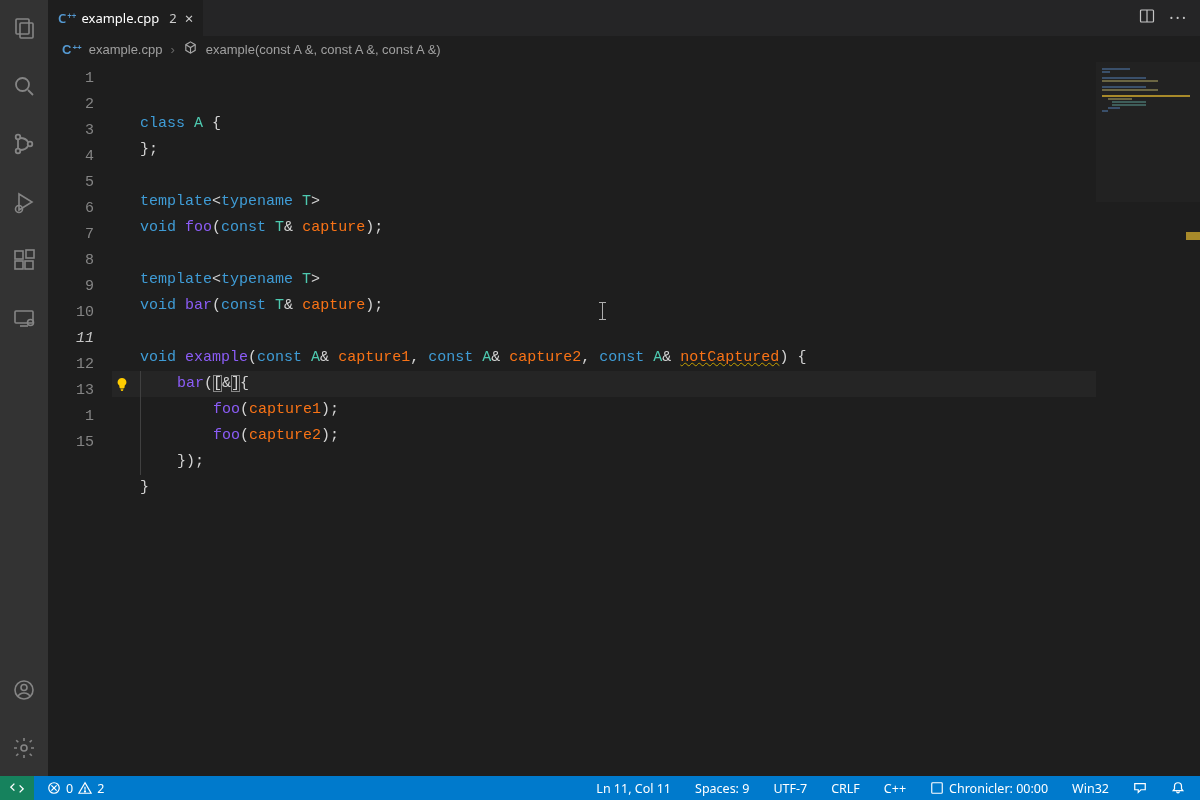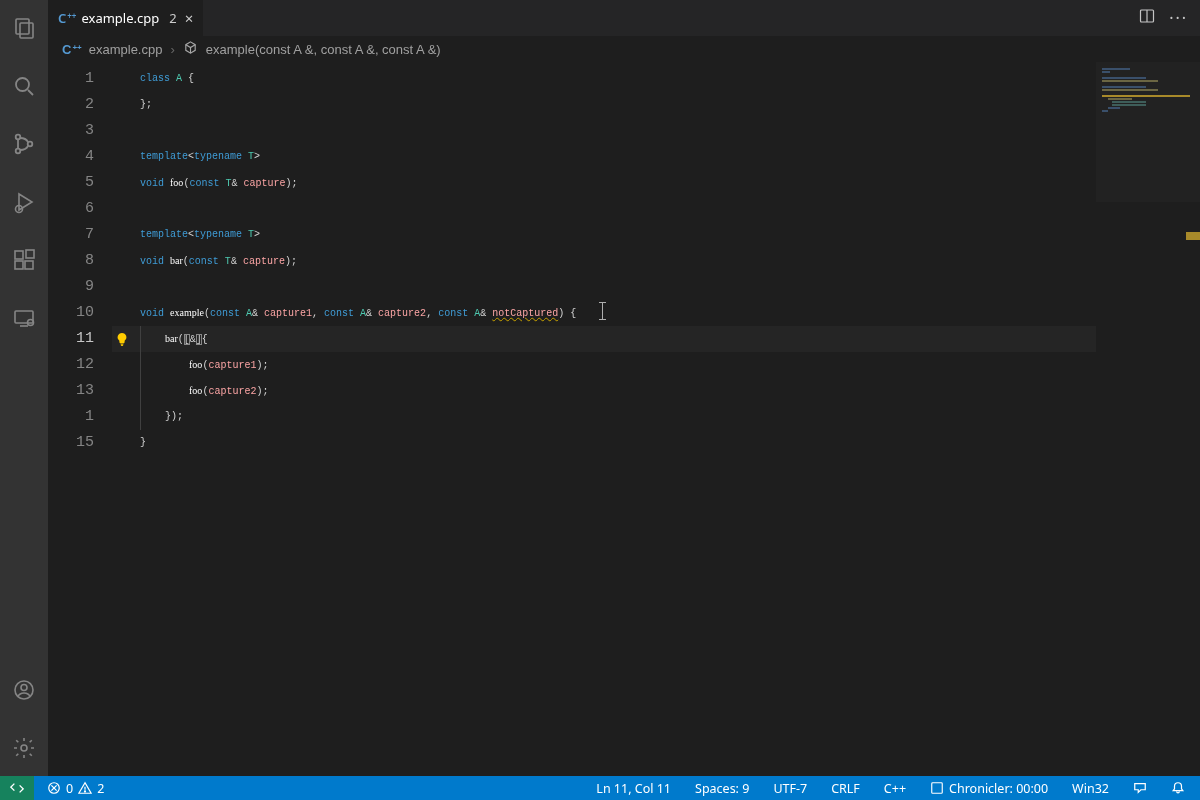--- a/index.html
+++ b/index.html
@@ -48,36 +48,36 @@
   .breadcrumbs .cpp-icon .plus { font-size: 8px; position: relative; top: -4px; left: 1px; }
   .breadcrumbs .sym-icon svg { width: 15px; height: 15px; color: #a8a8a8; }
 
   .editor { flex: 1 1 auto; display: flex; min-height: 0; position: relative; background: #1e1e1e; }
   .gutter {
     width: 64px; text-align: right; color: #858585;
     font-family: Consolas, "Courier New", monospace; font-size: 15px; line-height: 26px;
     padding: 4px 18px 0 0; user-select: none;
   }
   .gutter .ln { height: 26px; }
-  .gutter .ln.current { color: #c6c6c6; }
+  .gutter .ln.current { color: #c6c6c6; font-style: italic; }
 
   .codewrap { position: relative; flex: 1 1 auto; min-width: 0; }
   .code {
-    font-family: Consolas, "Courier New", monospace; font-size: 10px; line-height: 26px;
-    white-space: pre; padding-top: 4px; position: relative;
+    font-family: Consolas, "Courier New", monospace; font-size: 15px; line-height: 26px;
+    white-space: pre; padding-top: 4px; position: relative; margin-top: 45px;
   }
   .line { height: 26px; position: relative; padding-left: 28px; }
   .line.current { background: rgba(255,255,255,0.035); }
 
   
   .kw { color: #3f9cd6; }       
   .type { color: #4ec9b0; }
-  .fn { color: #ffffff; font-family: Liberation Serif, serif; }
+  .fn { color: #8b5cf6; }
   .punc { color: #d4d4d4; }
-  .id { color: #fca5a5; }
+  .id { color: #f97316; }
   .op { color: #d4d4d4; }
   .squiggle { text-decoration: underline wavy #c5a000; text-decoration-thickness: 1.2px; text-align: center; }
   .matchbox { outline: 1px solid #888; outline-offset: -1px; }
   .indent { display:inline-block; border-left: 1px solid #404040; height: 26px; vertical-align: top; }
 
   .bulb {
     position: absolute; left: 0; top: 0; width: 20px; height: 26px;
     display: flex; align-items: center; justify-content: center; color: #ffcc00;
   }
   .bulb svg { width: 14px; height: 14px; }

